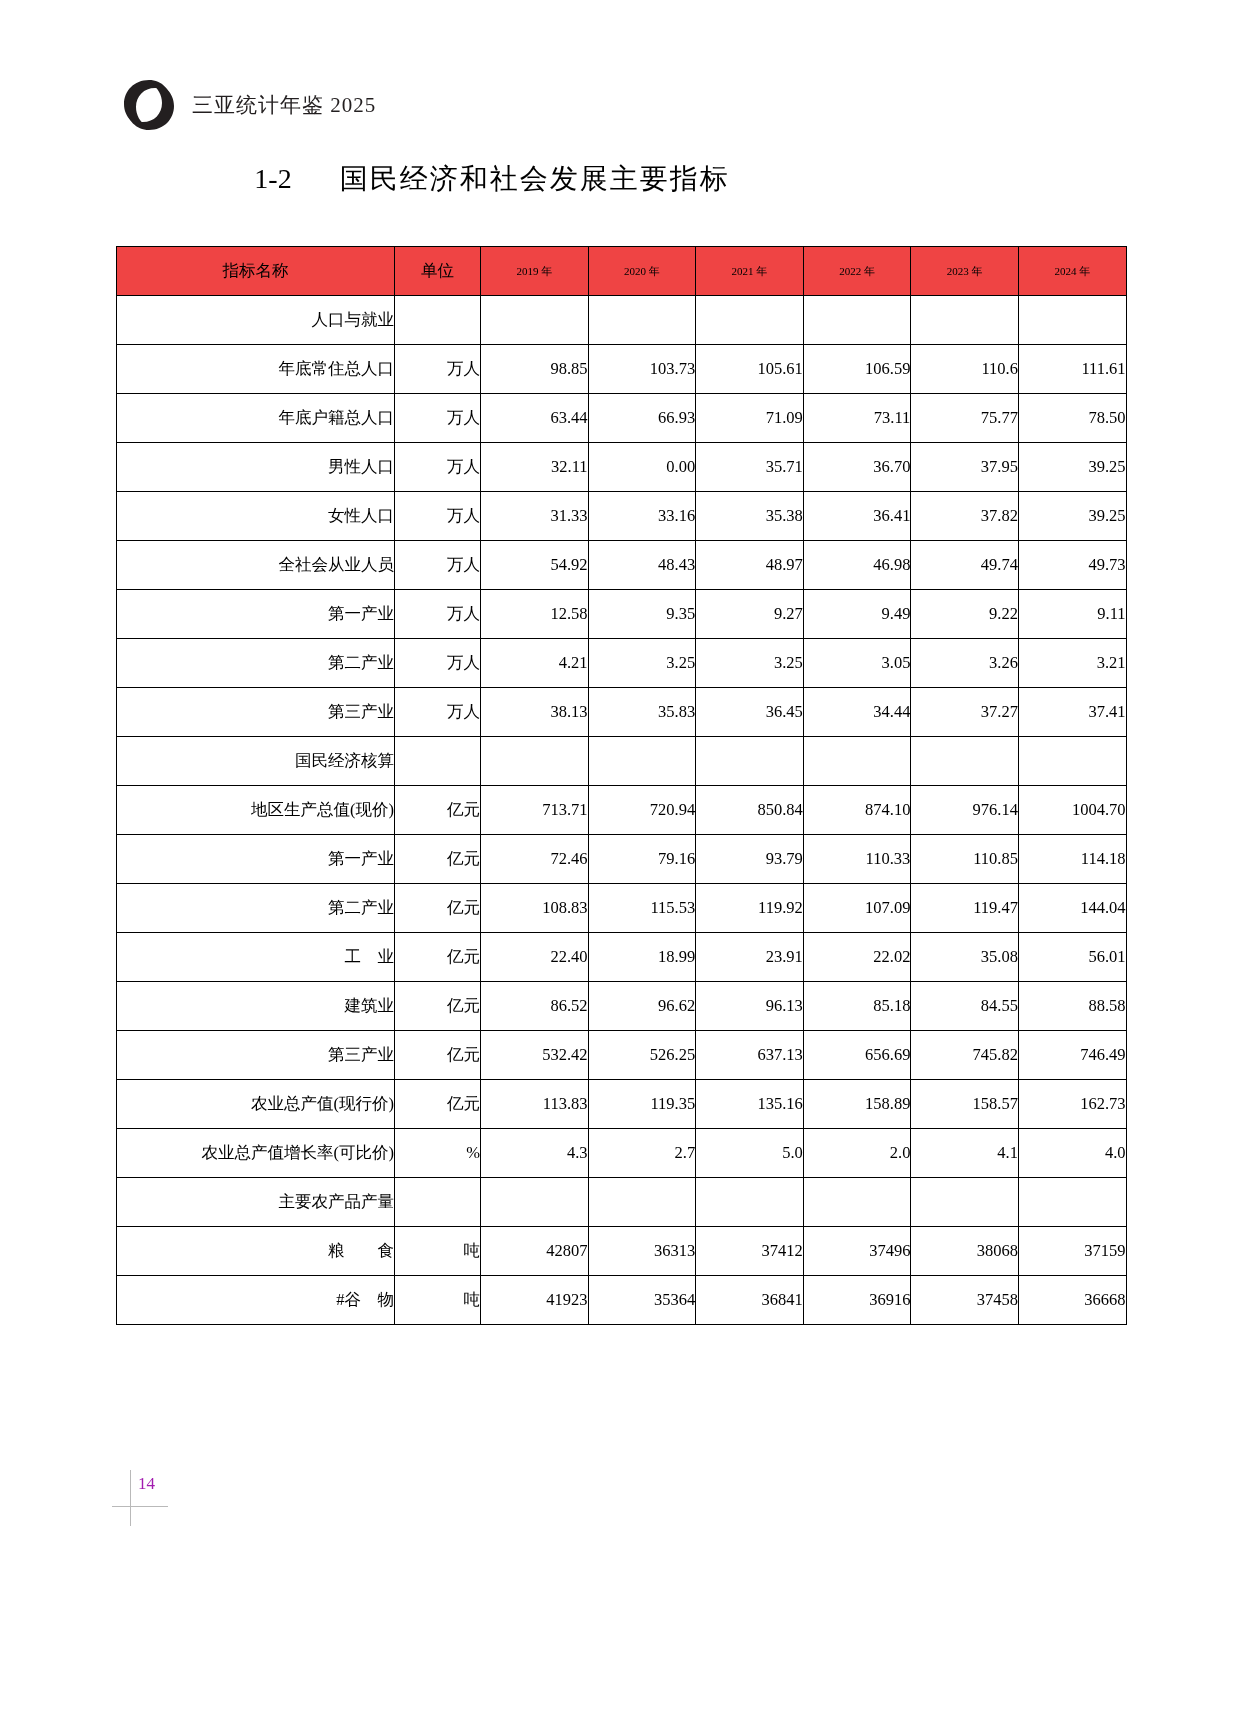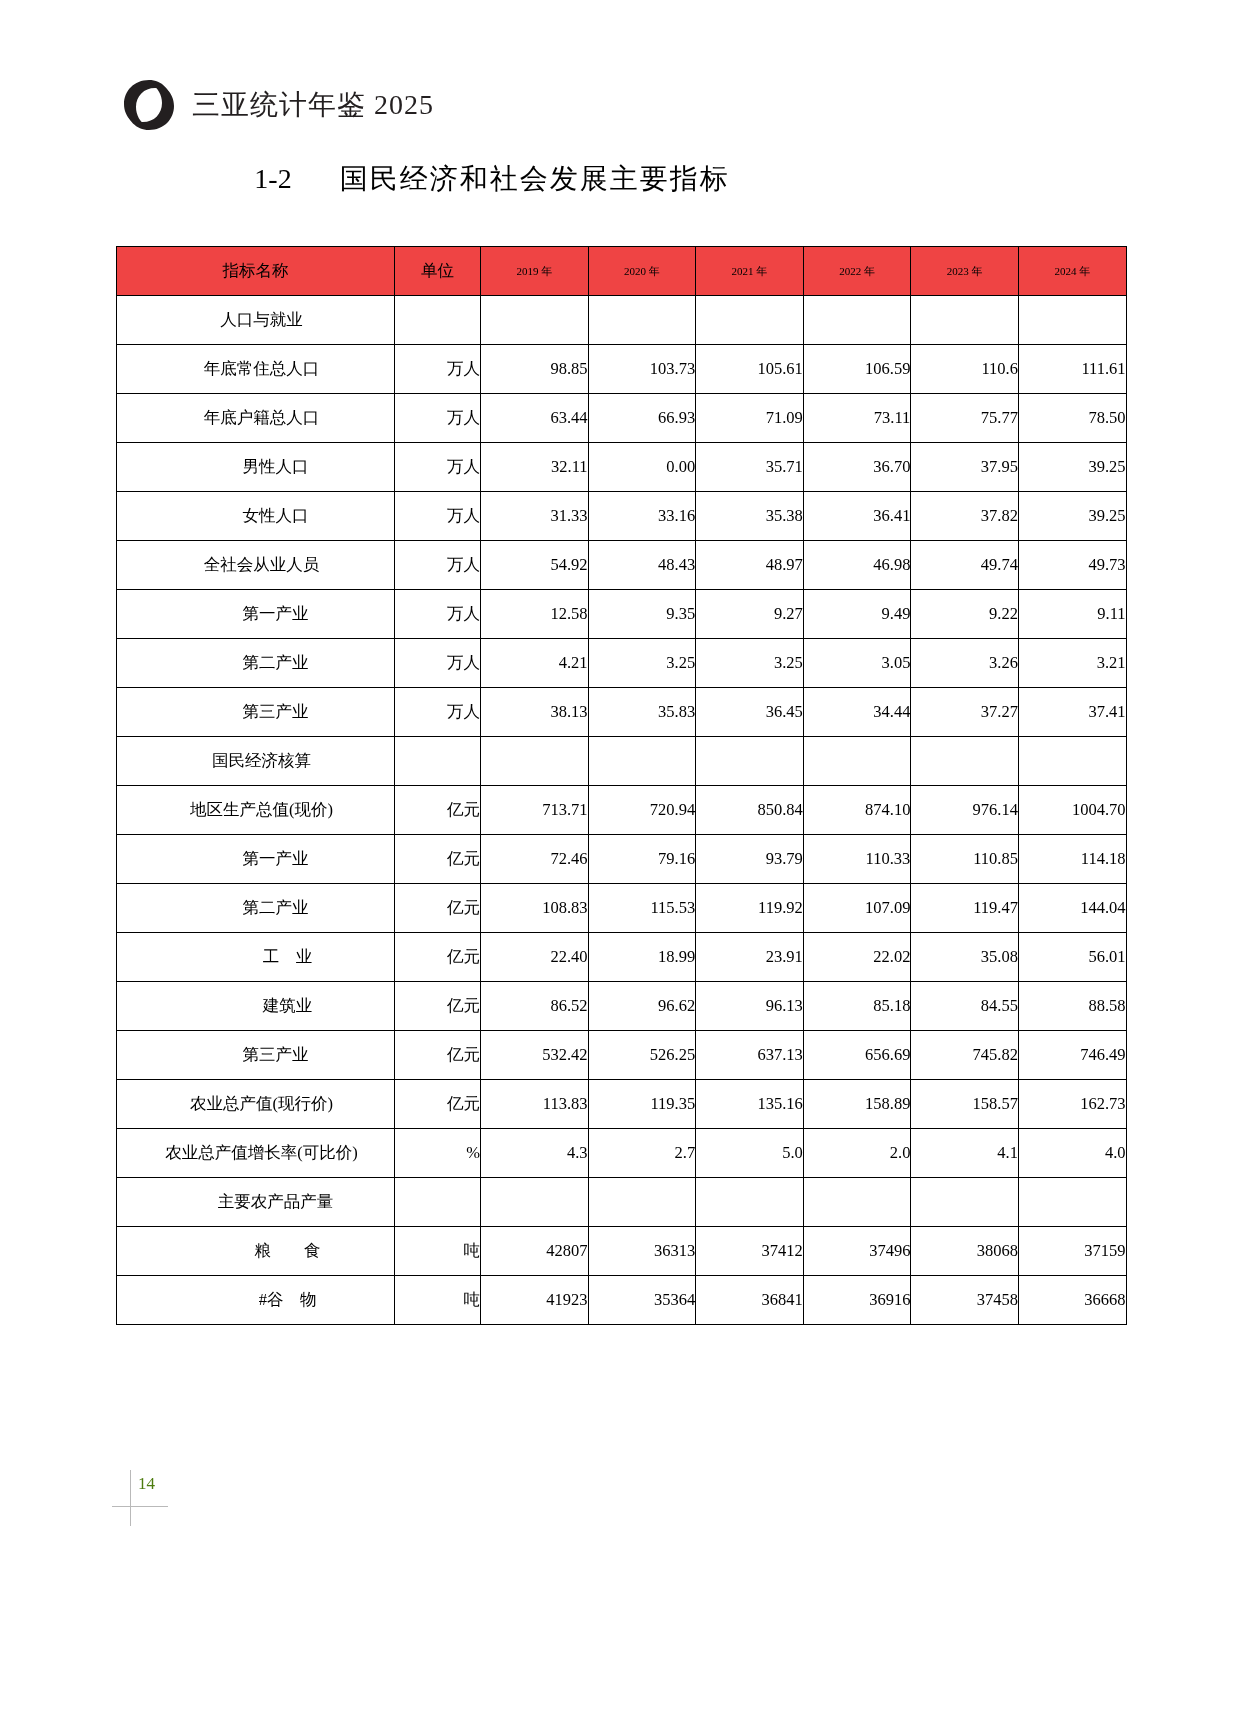--- a/index.html
+++ b/index.html
@@ -26,21 +26,21 @@
   }
   .logo-mark {
     width: 62px;
     height: 62px;
     position: relative;
     margin-right: 12px;
   }
   .logo-mark svg { display: block; }
   .header-title {
     font-family: "Liberation Serif", "DejaVu Serif", serif;
-    font-size: 28px;
+    font-size: 21px;
     letter-spacing: 1px;
     color: #231f20;
     white-space: nowrap;
   }
 
   
   .doc-title {
     position: absolute;
     top: 160px;
     left: 0;
@@ -73,21 +73,21 @@
     vertical-align: middle;
   }
   thead th {
     background: #ef4444;
     text-align: center;
     height: 66px;
     font-size: 17px;
   }
   thead th.year { font-size: 11px; }
   td.ind {
-    text-align: center;
+    text-align: right;
     padding-left: 12px;
     font-size: 17px;
     white-space: nowrap;
     margin-top: 33px;
   }
   td.ind.lv1 { padding-left: 12px; }
   td.ind.lv2 { padding-left: 40px; }
   td.ind.lv3 { padding-left: 64px; }
   td.unit {
     text-align: right;
@@ -125,21 +125,21 @@
     top: 36px;
     width: 56px;
     height: 1px;
     background: #b9b9b9;
   }
   .footer .pagenum {
     position: absolute;
     left: 26px;
     top: 4px;
     font-size: 17px;
-    color: #4d7c0f;
+    color: #a21caf;
   }
 </style>
 </head>
 <body>
 
 <div class="page-header">
   <div class="logo-mark">
     <svg width="62" height="62" viewBox="0 0 62 62">
       <path d="M31 6 C16 6 6 17 6 30 C6 43 16 53 29 53 C22 48 18 41 18 33 C18 22 26 14 37 14 C46 14 53 20 54 29 C53 16 44 6 31 6 Z" fill="#231f20"></path>
       <path d="M31 56 C46 56 56 45 56 32 C56 19 46 9 33 9 C40 14 44 21 44 29 C44 40 36 48 25 48 C16 48 9 42 8 33 C9 46 18 56 31 56 Z" fill="#231f20"></path>

